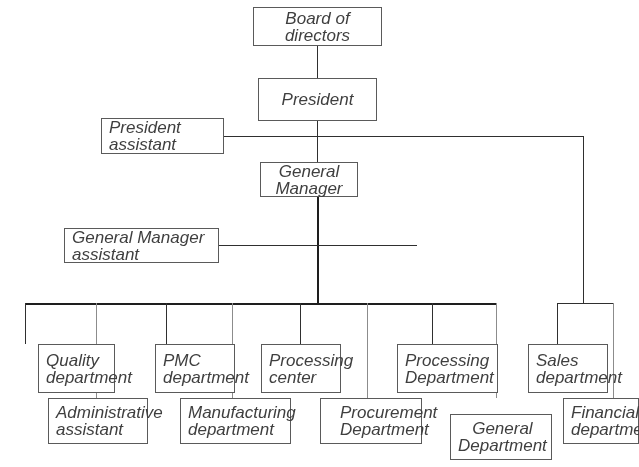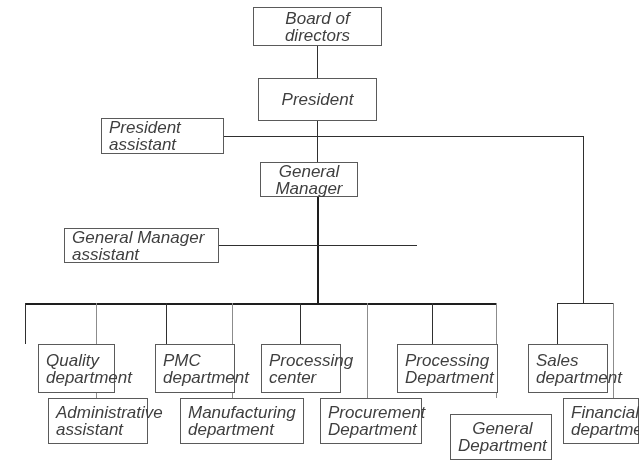--- a/index.html
+++ b/index.html
@@ -125,26 +125,26 @@
   <div class="node left" style="left:528px; top:344px; width:80px; height:49px;">
     <span class="node-label">Sales
 department</span>
   </div>
 
   <div class="node left" style="left:48px; top:398px; width:100px; height:46px;">
     <span class="node-label">Administrative
 assistant</span>
   </div>
 
-  <div class="node left" style="left:180px; top:398px; width:124px; height:46px;">
+  <div class="node left" style="left:180px; top:398px; width:111px; height:46px;">
     <span class="node-label">Manufacturing
 department</span>
   </div>
 
-  <div class="node left" style="left:320px; top:398px; width:102px; height:46px;">
+  <div class="node left" style="left:320px; top:398px; width:102px; height:46px;padding-left:12px;">
     <span class="node-label">Procurement
 Department</span>
   </div>
 
   <div class="node center" style="left:450px; top:398px; width:102px; height:46px;margin-top:16px;">
     <span class="node-label">General
 Department</span>
   </div>
 
   <div class="node left" style="left:563px; top:398px; width:76px; height:46px;">

